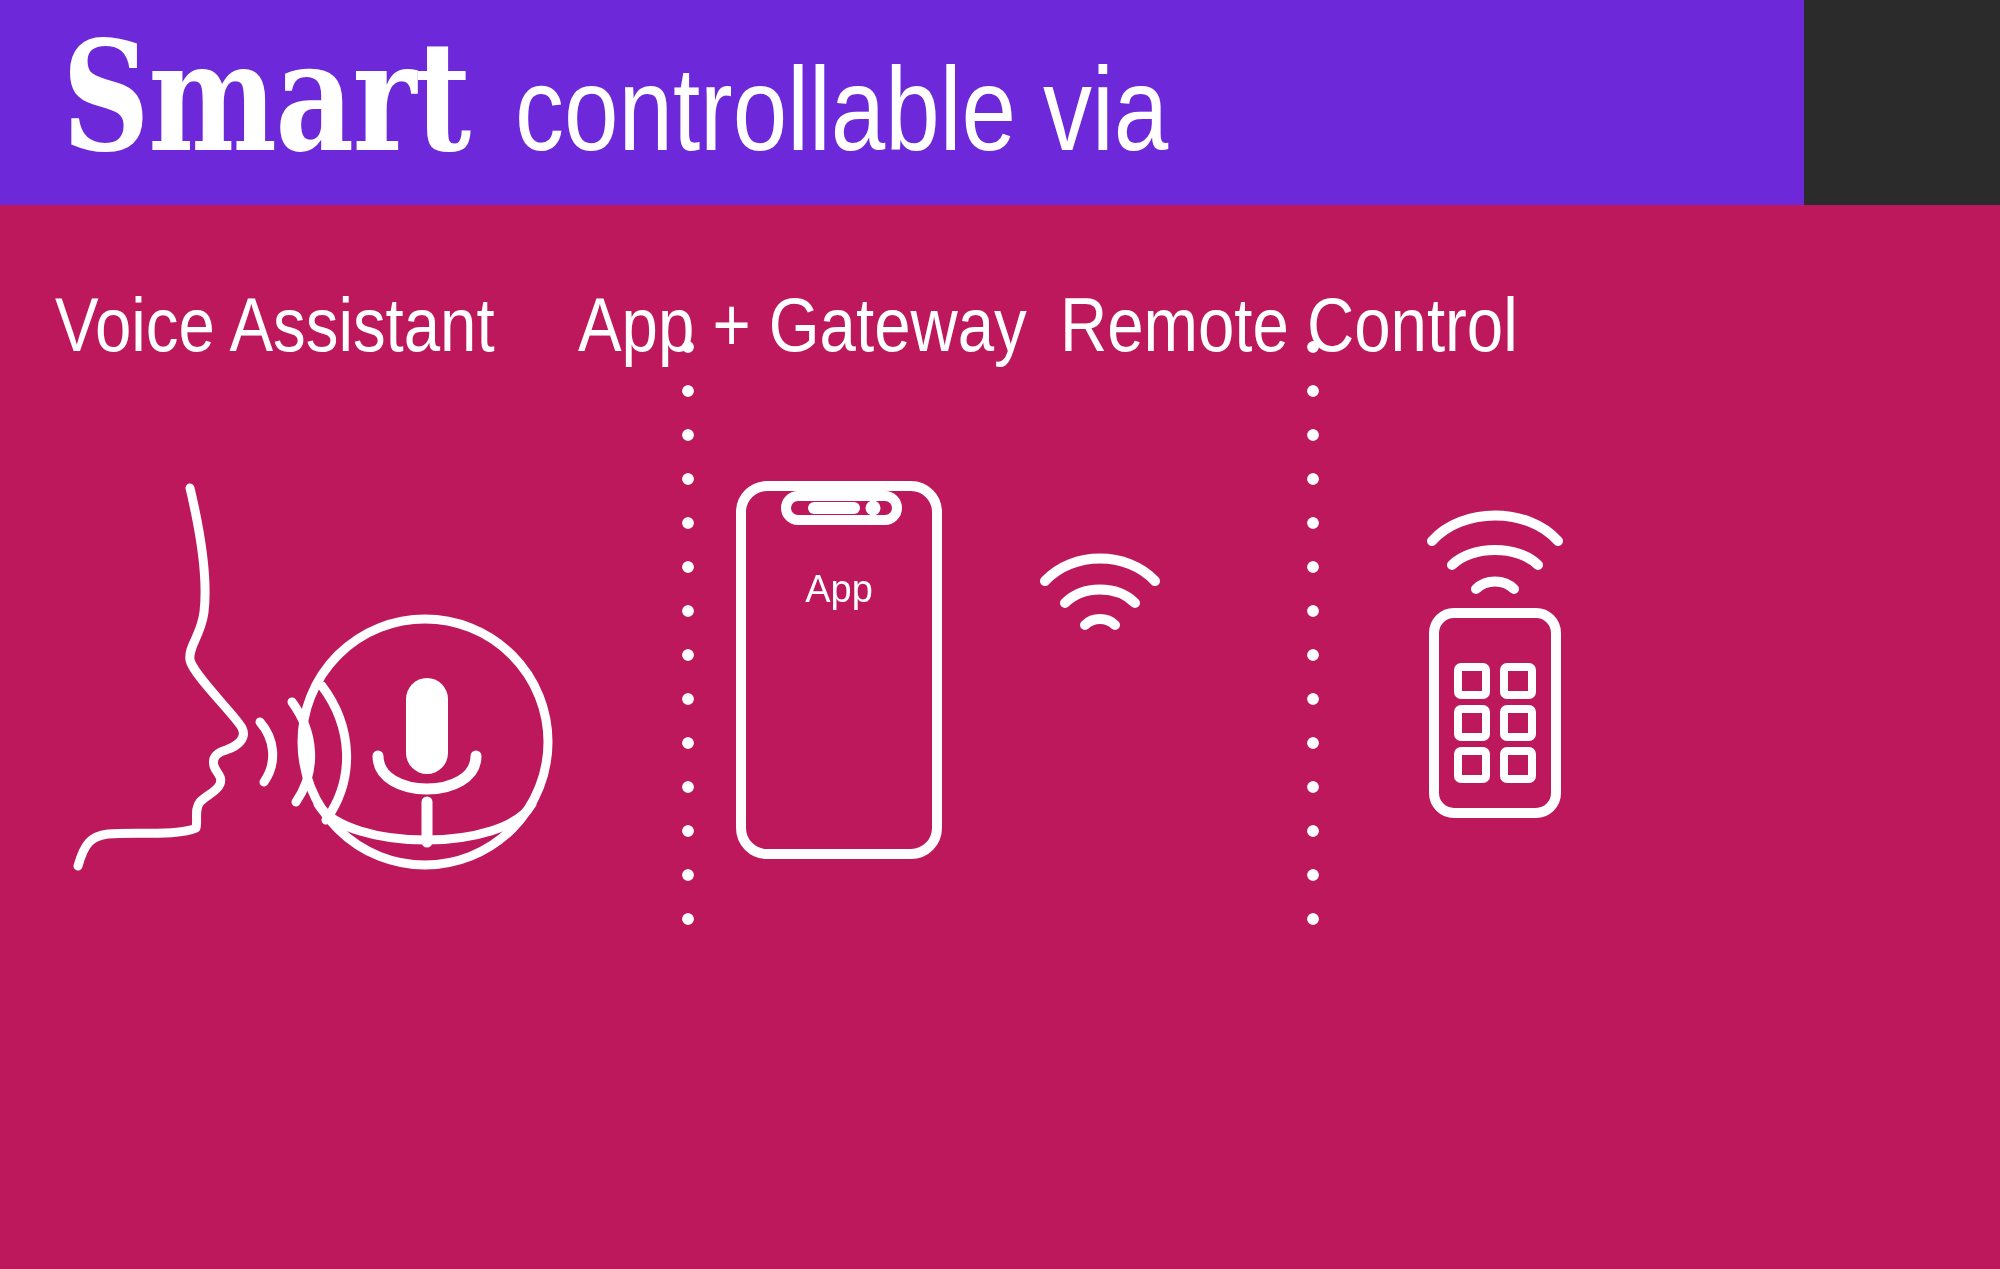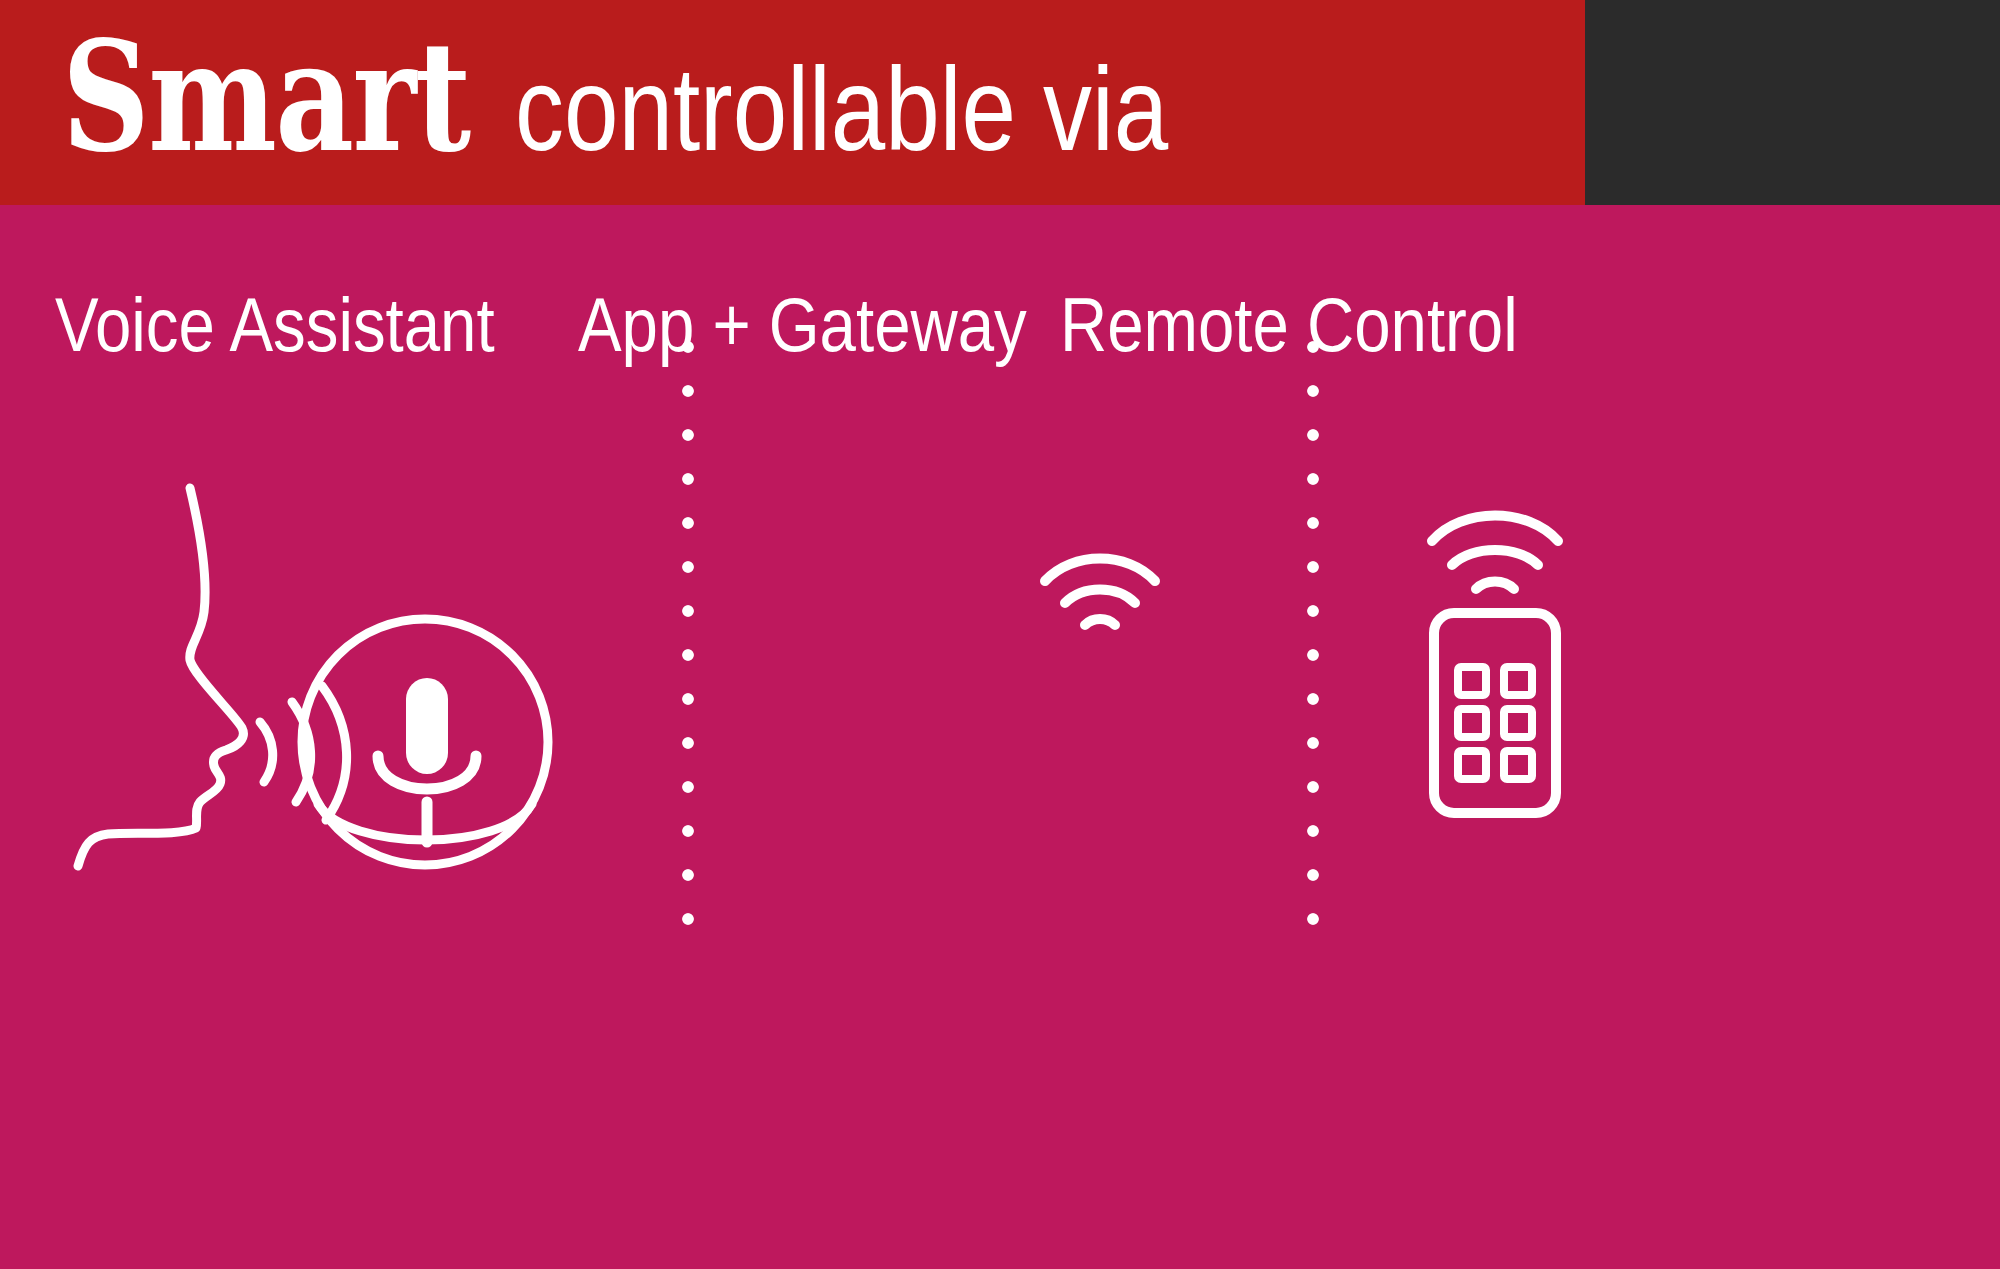--- a/index.html
+++ b/index.html
@@ -6,22 +6,22 @@
   html,body { background:#2b2b2b; }
   body {
     width:2000px; height:1269px;
     font-family:"Liberation Sans", sans-serif;
     overflow:hidden; position:relative;
   }
 
   
   .banner {
     position:absolute; left:0; top:0;
-    width:1585px; height:205px;
-    background:#b91c1c;
+    width:1804px; height:205px;
+    background:#6d28d9;
     display:flex; align-items:center;
     padding-left:62px;
     overflow:hidden;
   }
   .banner-line {
     display:flex; align-items:baseline;
     white-space:nowrap;
     transform:translateY(-6px);
   }
   .title-strong {
@@ -150,20 +150,34 @@
       <g fill="#ffffff">
         <rect x="346" y="208" width="42" height="96" rx="21"></rect>
       </g>
       <g stroke="#ffffff" stroke-width="11" stroke-linecap="round" fill="none">
         <path d="M318 286 C 318 330, 416 330, 416 286"></path>
         <path d="M367 332 L 367 372"></path>
       </g>
     </svg>
   </div>
 
+  <div class="icon-wrap" id="icon-app">
+    <svg width="360" height="380" viewBox="0 0 360 380" fill="none">
+      <g stroke="#ffffff" stroke-width="10" stroke-linejoin="round" fill="none">
+        <rect x="6" y="6" width="196" height="368" rx="26"></rect>
+      </g>
+
+      <g fill="#ffffff">
+        <rect x="73" y="22" width="52" height="12" rx="6"></rect>
+        <circle cx="138" cy="28" r="7.5"></circle>
+        <path d="M63 16 H 150 A 10 10 0 0 1 150 40 H 63 A 10 10 0 0 1 63 16 Z" fill="none" stroke="#ffffff" stroke-width="10"></path>
+      </g>
+      <text class="svg-label" x="104" y="122">App</text>
+    </svg>
+  </div>
 
 
   <div class="icon-wrap" id="icon-wifi-gw">
     <svg width="140" height="110" viewBox="0 0 140 110" fill="none">
       <g stroke="#ffffff" stroke-width="10" stroke-linecap="round" fill="none">
         <path d="M10 46 C 38 16, 92 16, 120 46"></path>
         <path d="M30 68 C 48 50, 82 50, 100 68"></path>
         <path d="M50 90 C 58 82, 72 82, 80 90"></path>
       </g>
     </svg>

